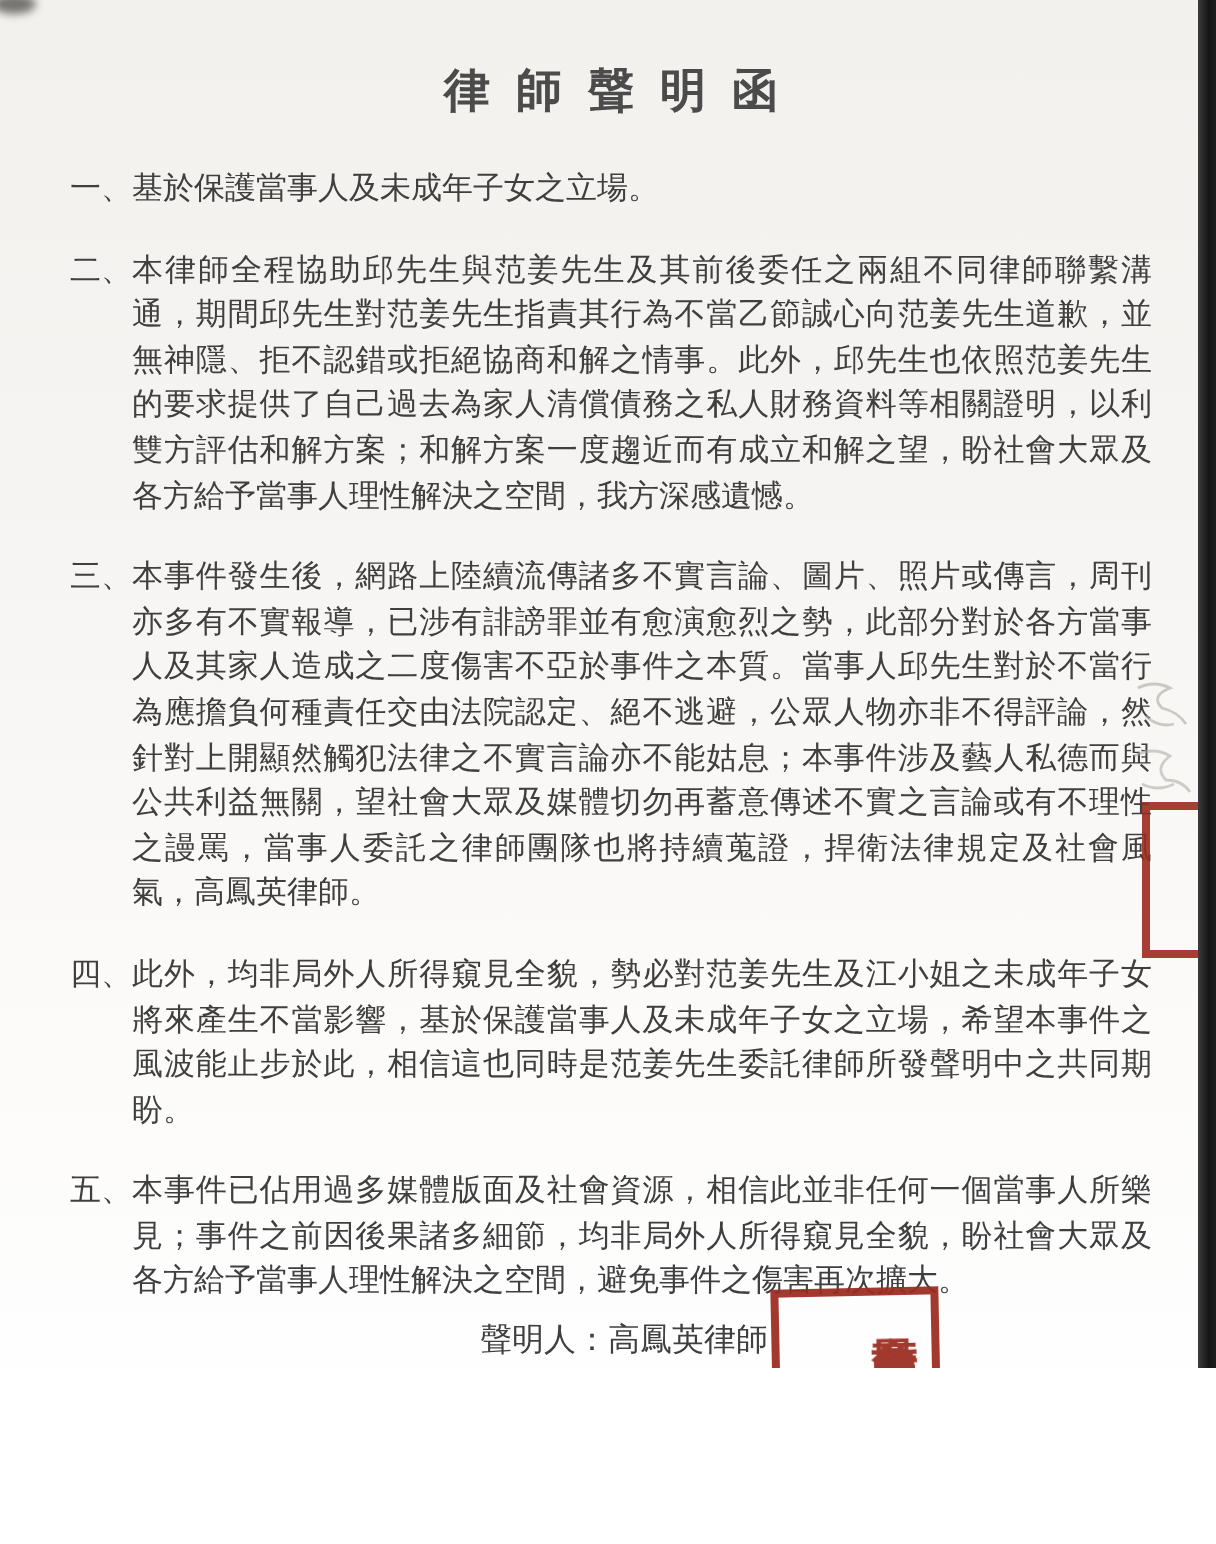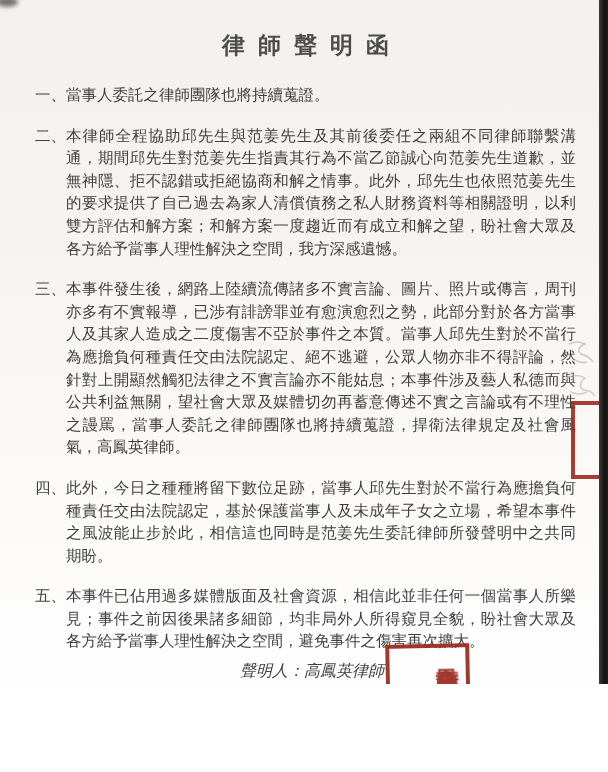--- a/index.html
+++ b/index.html
@@ -35,21 +35,21 @@
   }
   .para{
     display:flex;margin:0 0 18px 0;
     font-size:15.5px;line-height:22.6px;
   }
   .marker{flex:0 0 31px;}
   .ptext{
     flex:1;text-align:justify;text-justify:inter-ideograph;
   }
   .signature{
-    position:absolute;left:240px;top:659px;color:#3f3f3f;filter:blur(.15px);font-style:italic;
+    position:absolute;left:240px;top:659px;color:#3f3f3f;filter:blur(.15px);
   }
   .sig-line{font-size:16px;line-height:23px;}
   .date-line{font-size:16px;line-height:23px;padding-left:3px;letter-spacing:.5px;}
   
   .seal{
     box-sizing:border-box;
     border:4px solid #9c2b20;
     color:#9c2b20;
     writing-mode:vertical-rl;
     font-weight:bold;
@@ -80,36 +80,36 @@
 <div class="page">
 
   <div class="smudge-topleft"></div>
 
   <h1 class="title">律師聲明函</h1>
 
   <div class="body-text">
 
     <div class="para">
       <span class="marker">一、</span>
-      <span class="ptext">當事人委託之律師團隊也將持續蒐證。</span>
+      <span class="ptext">基於保護當事人及未成年子女之立場。</span>
     </div>
 
     <div class="para">
       <span class="marker">二、</span>
       <span class="ptext">本律師全程協助邱先生與范姜先生及其前後委任之兩組不同律師聯繫溝通，期間邱先生對范姜先生指責其行為不當乙節誠心向范姜先生道歉，並無神隱、拒不認錯或拒絕協商和解之情事。此外，邱先生也依照范姜先生的要求提供了自己過去為家人清償債務之私人財務資料等相關證明，以利雙方評估和解方案；和解方案一度趨近而有成立和解之望，盼社會大眾及各方給予當事人理性解決之空間，我方深感遺憾。</span>
     </div>
 
     <div class="para">
       <span class="marker">三、</span>
       <span class="ptext">本事件發生後，網路上陸續流傳諸多不實言論、圖片、照片或傳言，周刊亦多有不實報導，已涉有誹謗罪並有愈演愈烈之勢，此部分對於各方當事人及其家人造成之二度傷害不亞於事件之本質。當事人邱先生對於不當行為應擔負何種責任交由法院認定、絕不逃避，公眾人物亦非不得評論，然針對上開顯然觸犯法律之不實言論亦不能姑息；本事件涉及藝人私德而與公共利益無關，望社會大眾及媒體切勿再蓄意傳述不實之言論或有不理性之謾罵，當事人委託之律師團隊也將持續蒐證，捍衛法律規定及社會風氣，高鳳英律師。</span>
     </div>
 
     <div class="para">
       <span class="marker">四、</span>
-      <span class="ptext">此外，今日之種種將留下數位足跡，當事人邱先生對於不當行為應擔負何種責任交由法院認定，基於保護當事人及未成年子女之立場，希望本事件之風波能止步於此，相信這也同時是范姜先生委託律師所發聲明中之共同期盼。</span>
+      <span class="ptext">此外，均非局外人所得窺見全貌，勢必對范姜先生及江小姐之未成年子女將來產生不當影響，基於保護當事人及未成年子女之立場，希望本事件之風波能止步於此，相信這也同時是范姜先生委託律師所發聲明中之共同期盼。</span>
     </div>
 
     <div class="para">
       <span class="marker">五、</span>
       <span class="ptext">本事件已佔用過多媒體版面及社會資源，相信此並非任何一個當事人所樂見；事件之前因後果諸多細節，均非局外人所得窺見全貌，盼社會大眾及各方給予當事人理性解決之空間，避免事件之傷害再次擴大。</span>
     </div>
 
   </div>
 
   <div class="signature">

